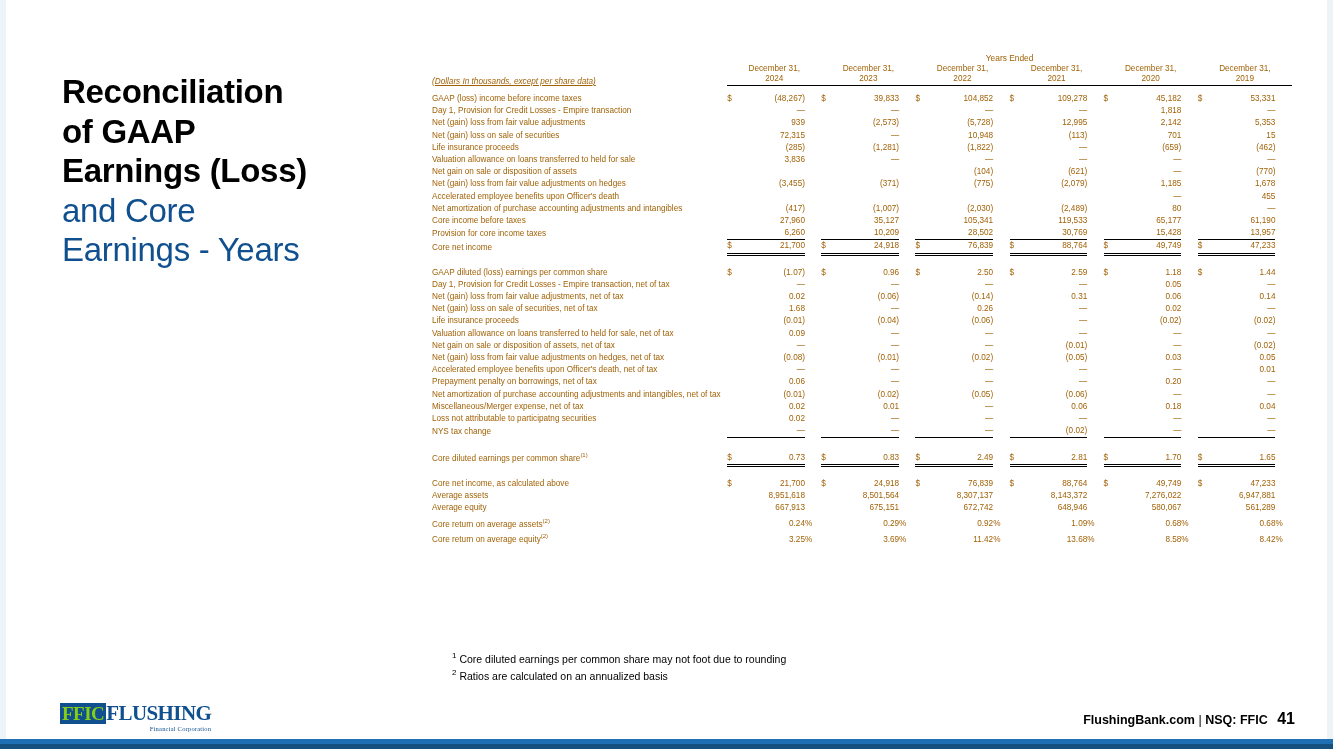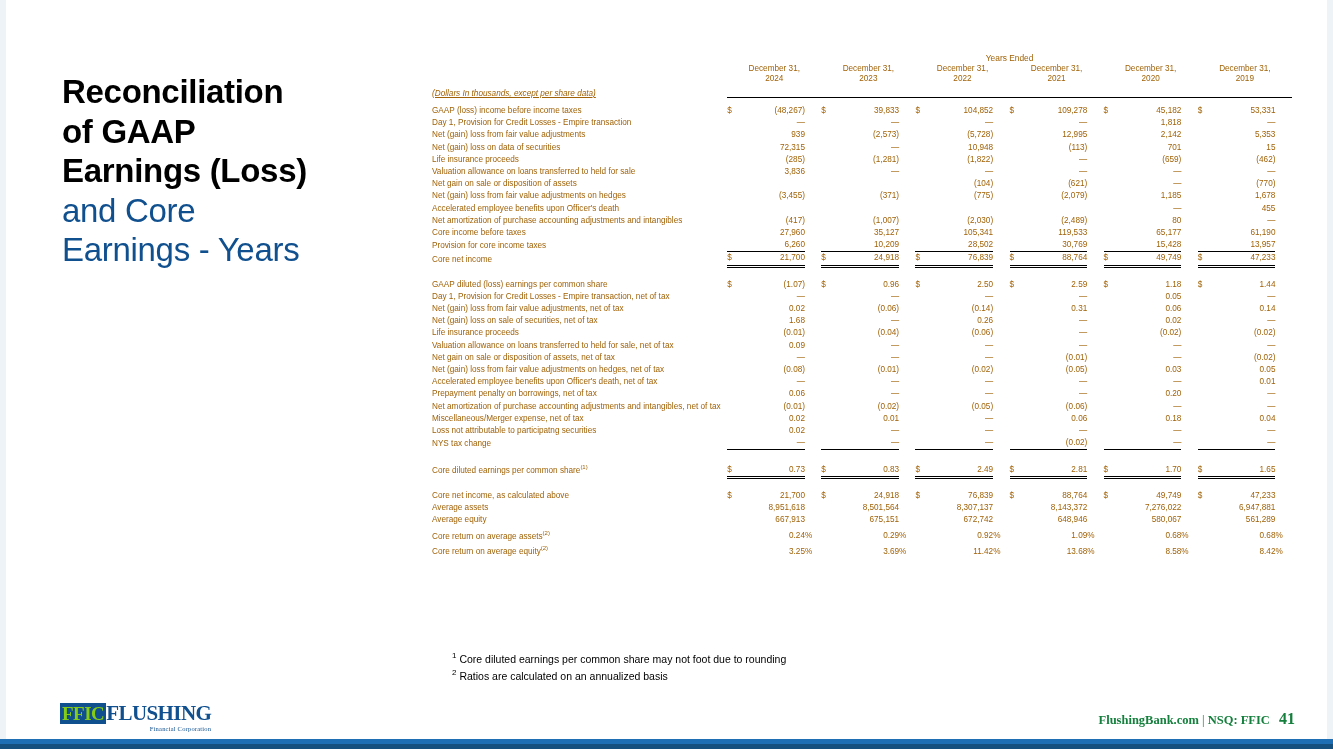--- a/index.html
+++ b/index.html
@@ -122,21 +122,21 @@
     font-size: 8.4px;
     height: 12px;
     line-height: 12px;
   }
   .yhdr {
     text-align: center;
     font-size: 8.2px;
     line-height: 10px;
   }
   .yhdr .l1 { display: block; }
-  .yhdr .l2 { display: block; border-bottom: 1px solid #000; padding-bottom: 13px;}
+  .yhdr .l2 { display: block; border-bottom: 1px solid #000; padding-bottom: 1px;}
   .dollars-note {
     font-style: italic;
     font-size: 8.2px;
     text-decoration: underline;
     padding-bottom: 2px;
   }
   .ul-bottom { border-bottom: 1px solid #000; }
   .dbl-bottom { border-bottom: 3px double #000; }
 
   
@@ -184,23 +184,23 @@
     color: #10508f;
     font-size: 6.5px;
     letter-spacing: 0.2px;
     margin-top: 1px;
   }
 
   .footer-right {
     position: absolute;
     right: 38px;
     top: 710px;
-    font-family: Liberation Serif, serif;
+    font-family: Liberation Sans, sans-serif;
     font-size: 12.5px;
-    color: #15803d;
+    color: #000000;
     font-weight: bold;
   }
   .footer-right .pg {
     font-size: 16px;
     margin-left: 6px;
   }
   .footer-right .sep { font-weight: normal; }
 </style>
 </head>
 <body>
@@ -332,21 +332,21 @@
             <td class="num">12,995</td>
             <td class="pct"></td>
             <td class="cur"></td>
             <td class="num">2,142</td>
             <td class="pct"></td>
             <td class="cur"></td>
             <td class="num">5,353</td>
             <td class="pct"></td>
           </tr>
           <tr class="datarow">
-            <td class="lbl">Net (gain) loss on data of securities</td>
+            <td class="lbl">Net (gain) loss on sale of securities</td>
             <td class="cur"></td>
             <td class="num">72,315</td>
             <td class="pct"></td>
             <td class="cur"></td>
             <td class="num">—</td>
             <td class="pct"></td>
             <td class="cur"></td>
             <td class="num">10,948</td>
             <td class="pct"></td>
             <td class="cur"></td>

